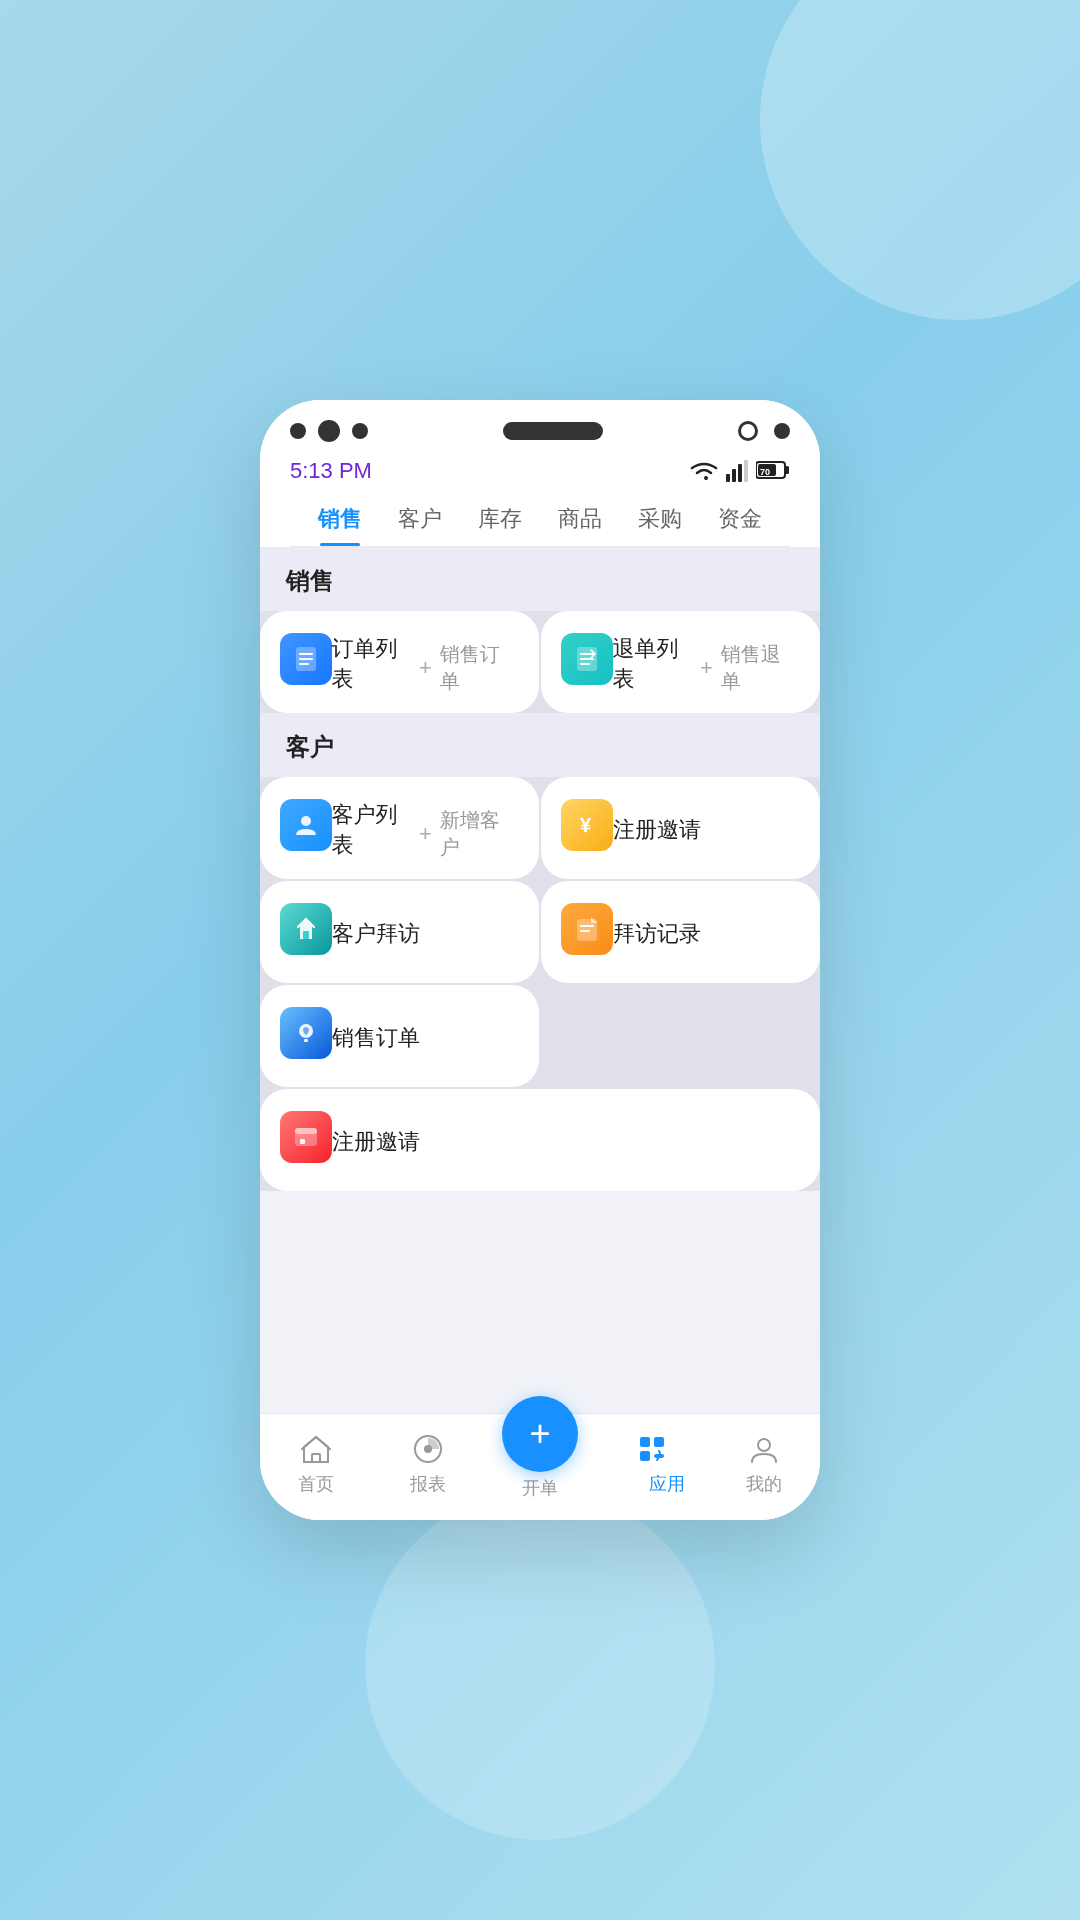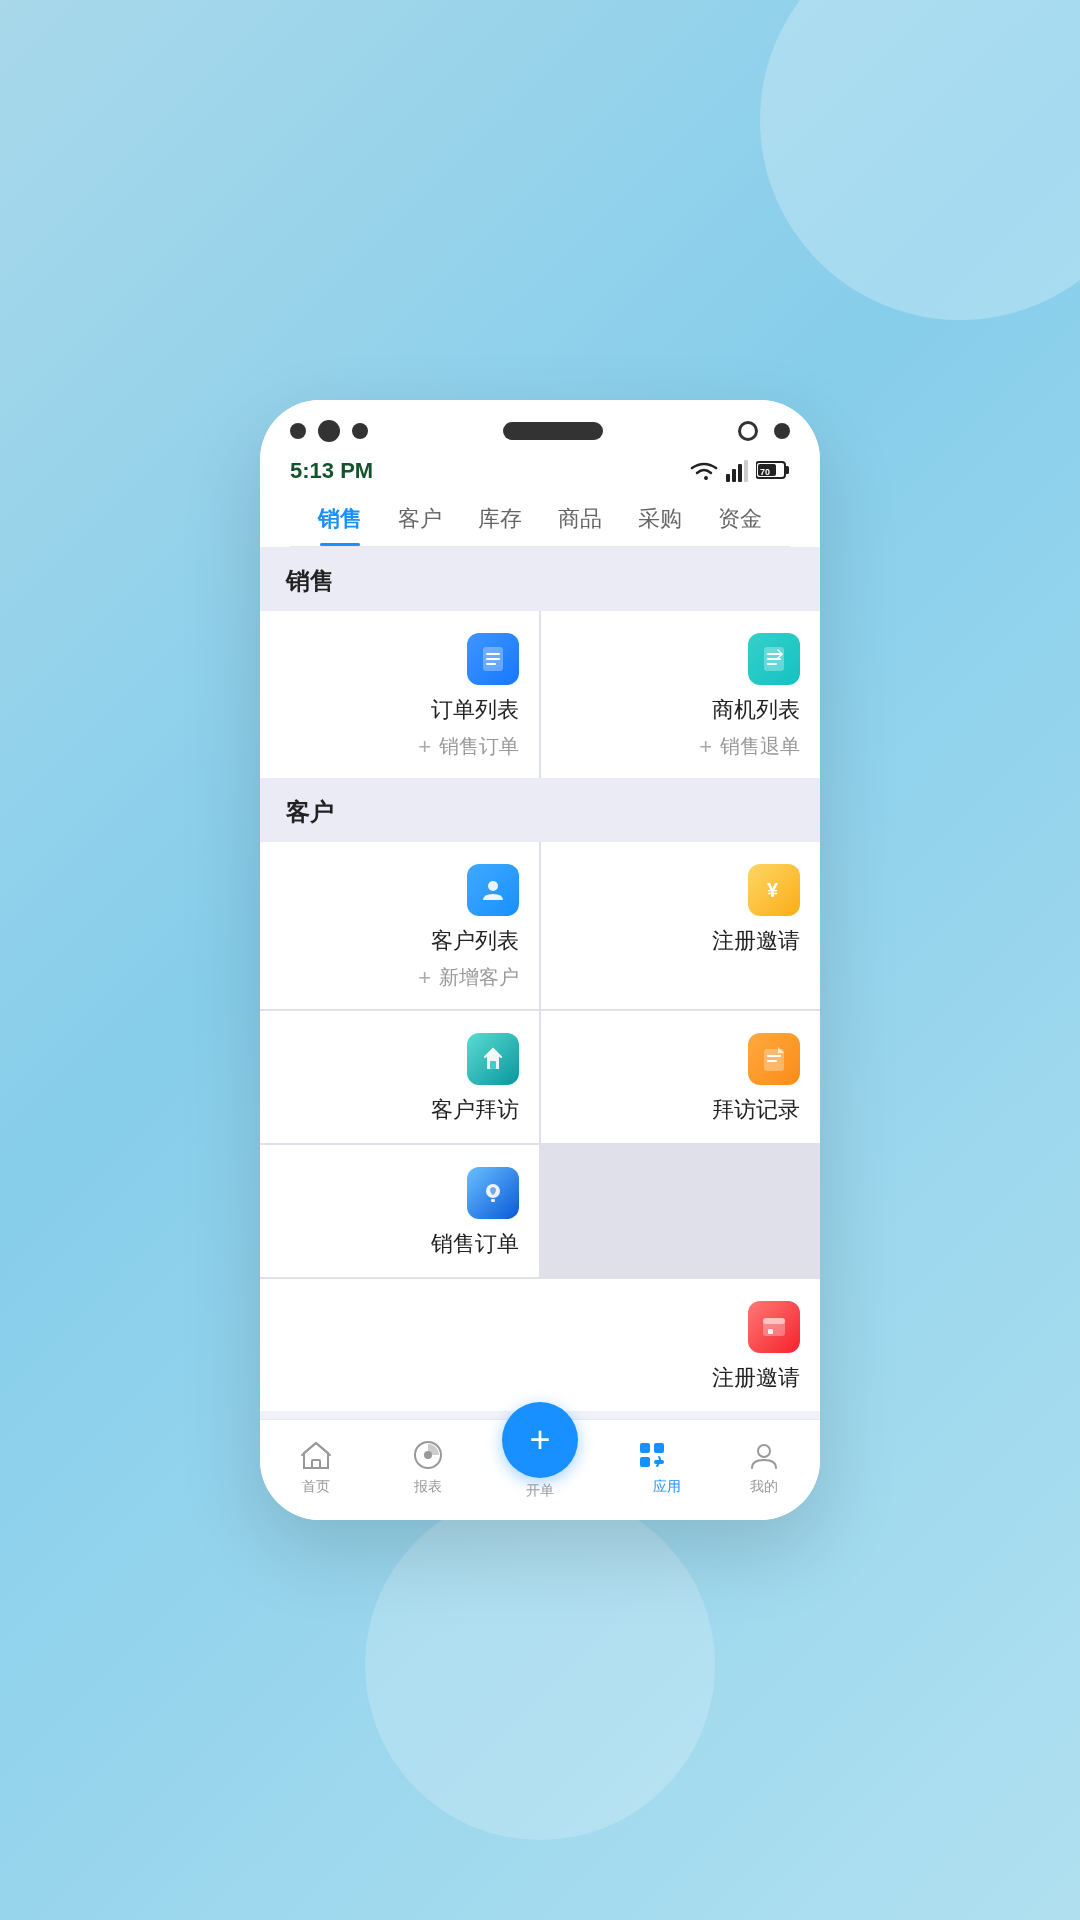--- a/index.html
+++ b/index.html
@@ -108,22 +108,22 @@
     
     .status-bar {
       display: flex;
       justify-content: space-between;
       align-items: center;
       padding: 4px 0 10px;
     }
 
     .status-time {
       font-size: 22px;
-      font-weight: 700;
-      color: #14532d;
+      font-weight: 400;
+      color: #6d28d9;
     }
 
     .status-icons {
       display: flex;
       align-items: flex-start;
       gap: 8px;
     }
 
     
     .tab-nav {
@@ -184,23 +184,24 @@
       display: grid;
       grid-template-columns: 1fr 1fr;
       gap: 2px;
       background: #e0e0ea;
     }
 
     .menu-cell {
       background: #ffffff;
       padding: 22px 20px 18px;
       display: flex;
-      flex-direction: column;
-      align-items: flex-end;
+      flex-direction: row;
+      align-items: center;
       cursor: pointer;
+      border-radius: 27px;
     }
 
     .menu-cell.full-width {
       grid-column: 1 / -1;
     }
 
     .menu-cell-icon {
       width: 52px;
       height: 52px;
       border-radius: 12px;
@@ -265,21 +266,21 @@
 
     .nav-icon {
       width: 38px;
       height: 38px;
       display: flex;
       align-items: center;
       justify-content: center;
     }
 
     .nav-label {
-      font-size: 14px;
+      font-size: 18px;
       color: #999;
     }
 
     .nav-item.active .nav-label {
       color: #1890ff;
     }
 
     .nav-center-btn {
       width: 76px;
       height: 76px;
@@ -380,21 +381,21 @@
         <div class="menu-cell">
           <div class="menu-cell-icon icon-teal">
             <svg width="28" height="28" viewBox="0 0 28 28" fill="none">
               <rect x="4" y="2" width="20" height="24" rx="3" fill="white" opacity="0.3"></rect>
               <rect x="7" y="8" width="14" height="2" rx="1" fill="white"></rect>
               <rect x="7" y="13" width="14" height="2" rx="1" fill="white"></rect>
               <rect x="7" y="18" width="10" height="2" rx="1" fill="white"></rect>
               <path d="M18 5 L22 9 L18 13" stroke="white" stroke-width="1.5" fill="none" stroke-linecap="round"></path>
             </svg>
           </div>
-          <span class="menu-cell-label">商机列表</span>
+          <span class="menu-cell-label">退单列表</span>
           <div class="add-action">
             <span class="plus">+</span>
             <span>销售退单</span>
           </div>
         </div>
       </div>
     </div>
 
     <div>
       <div class="section-header">

